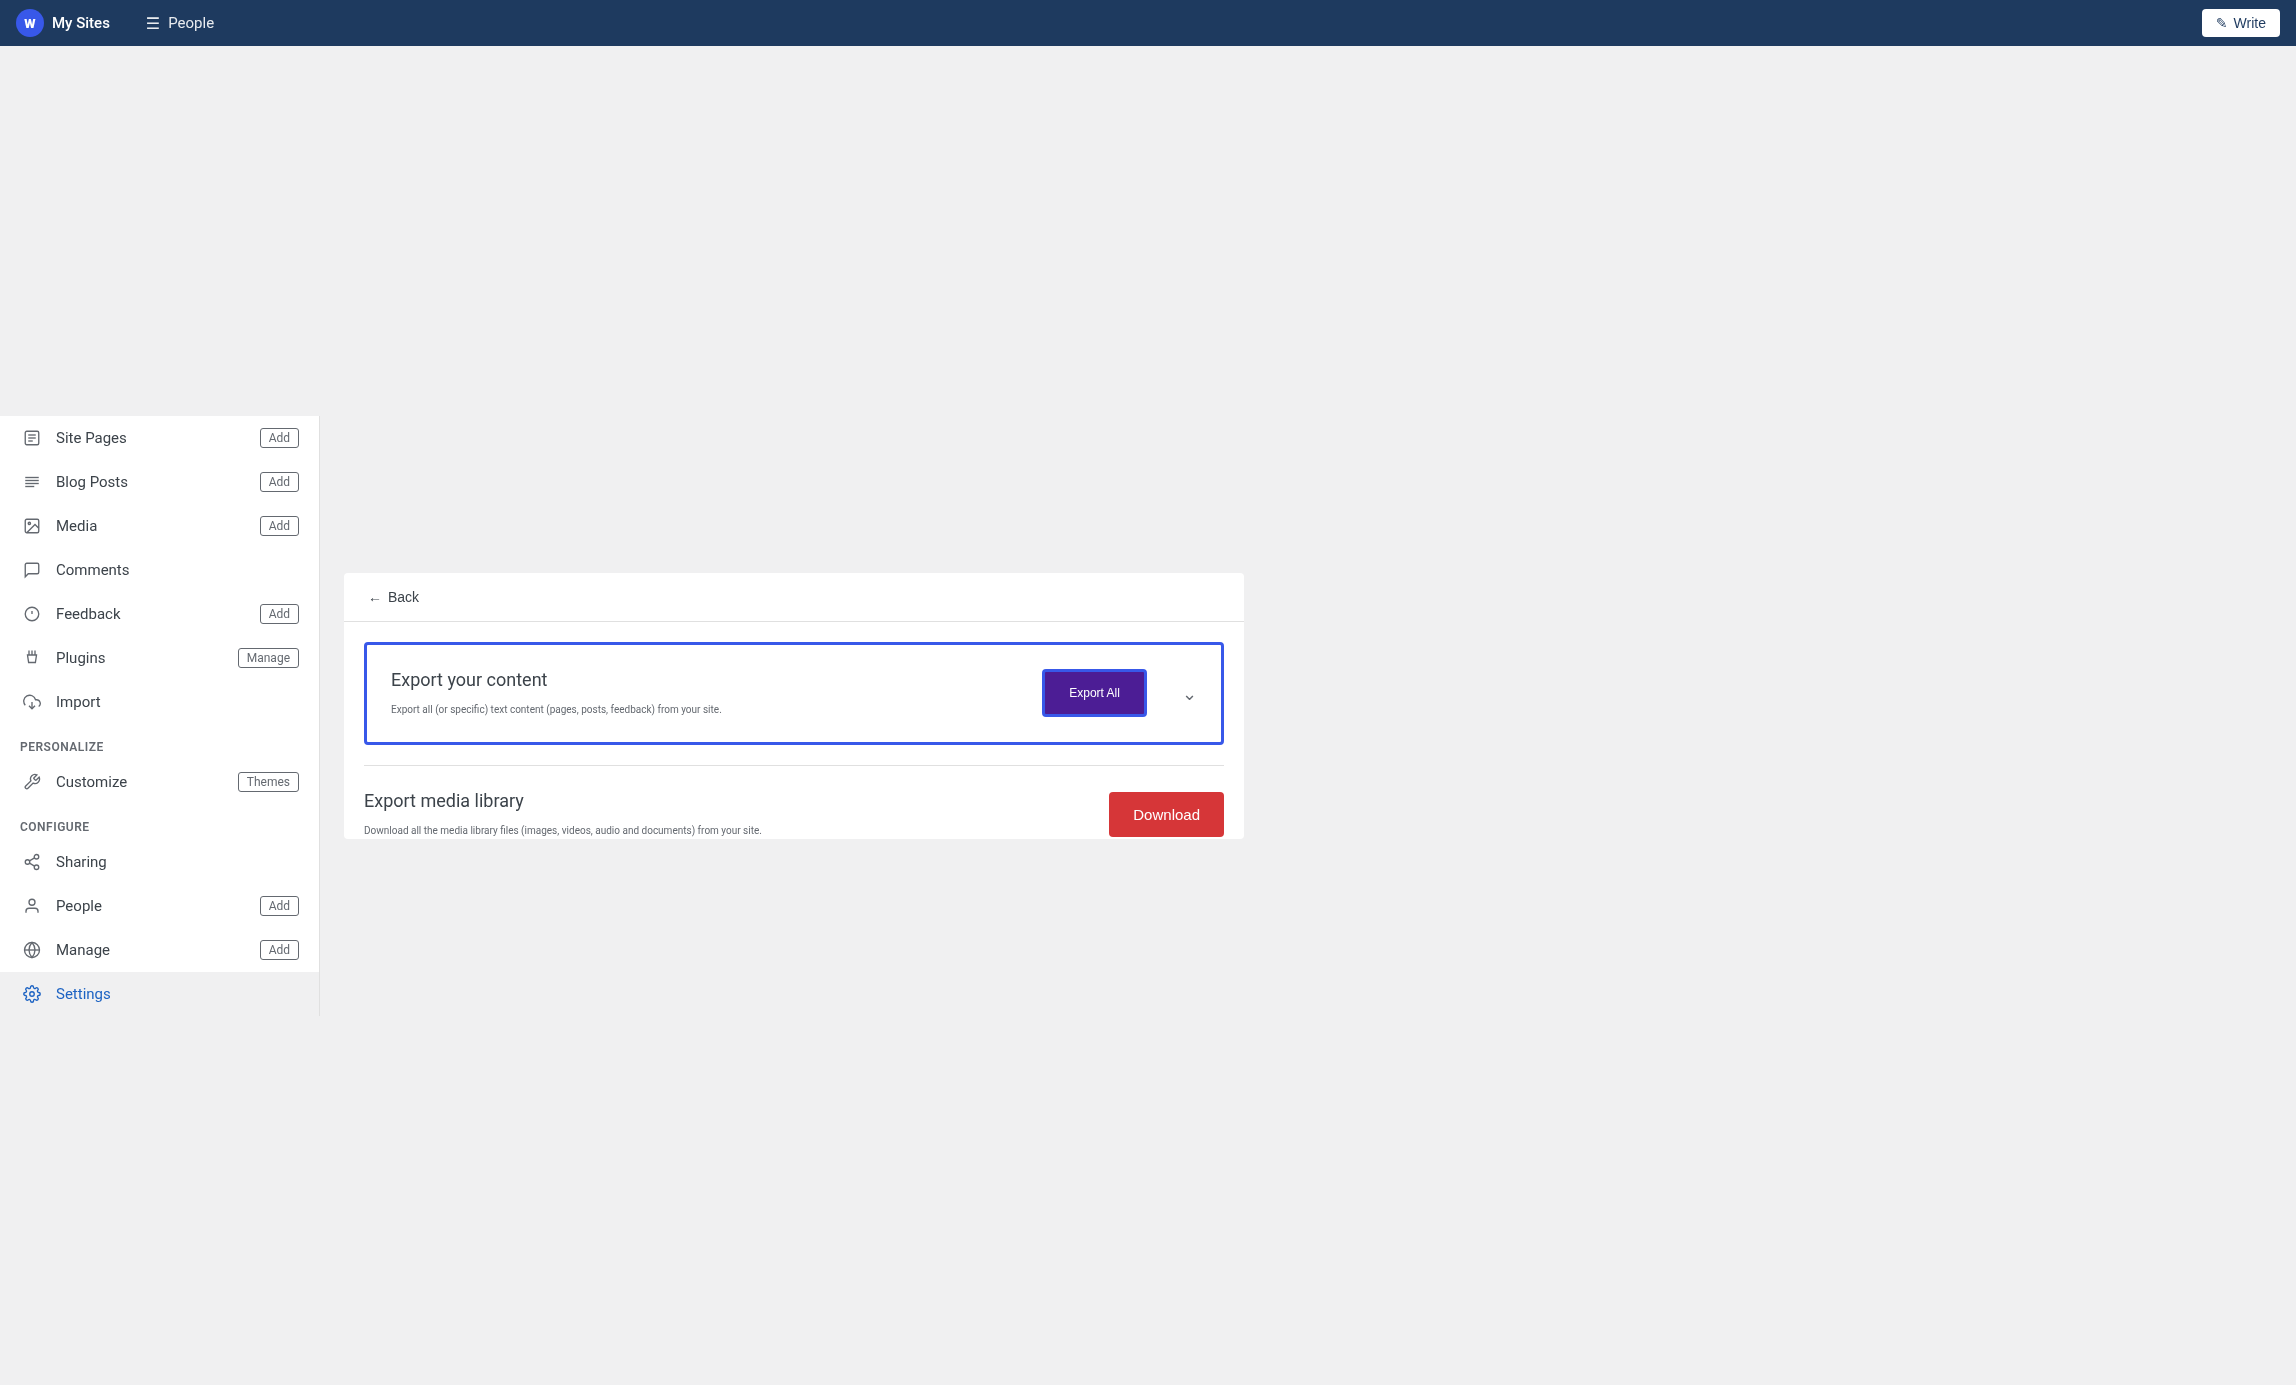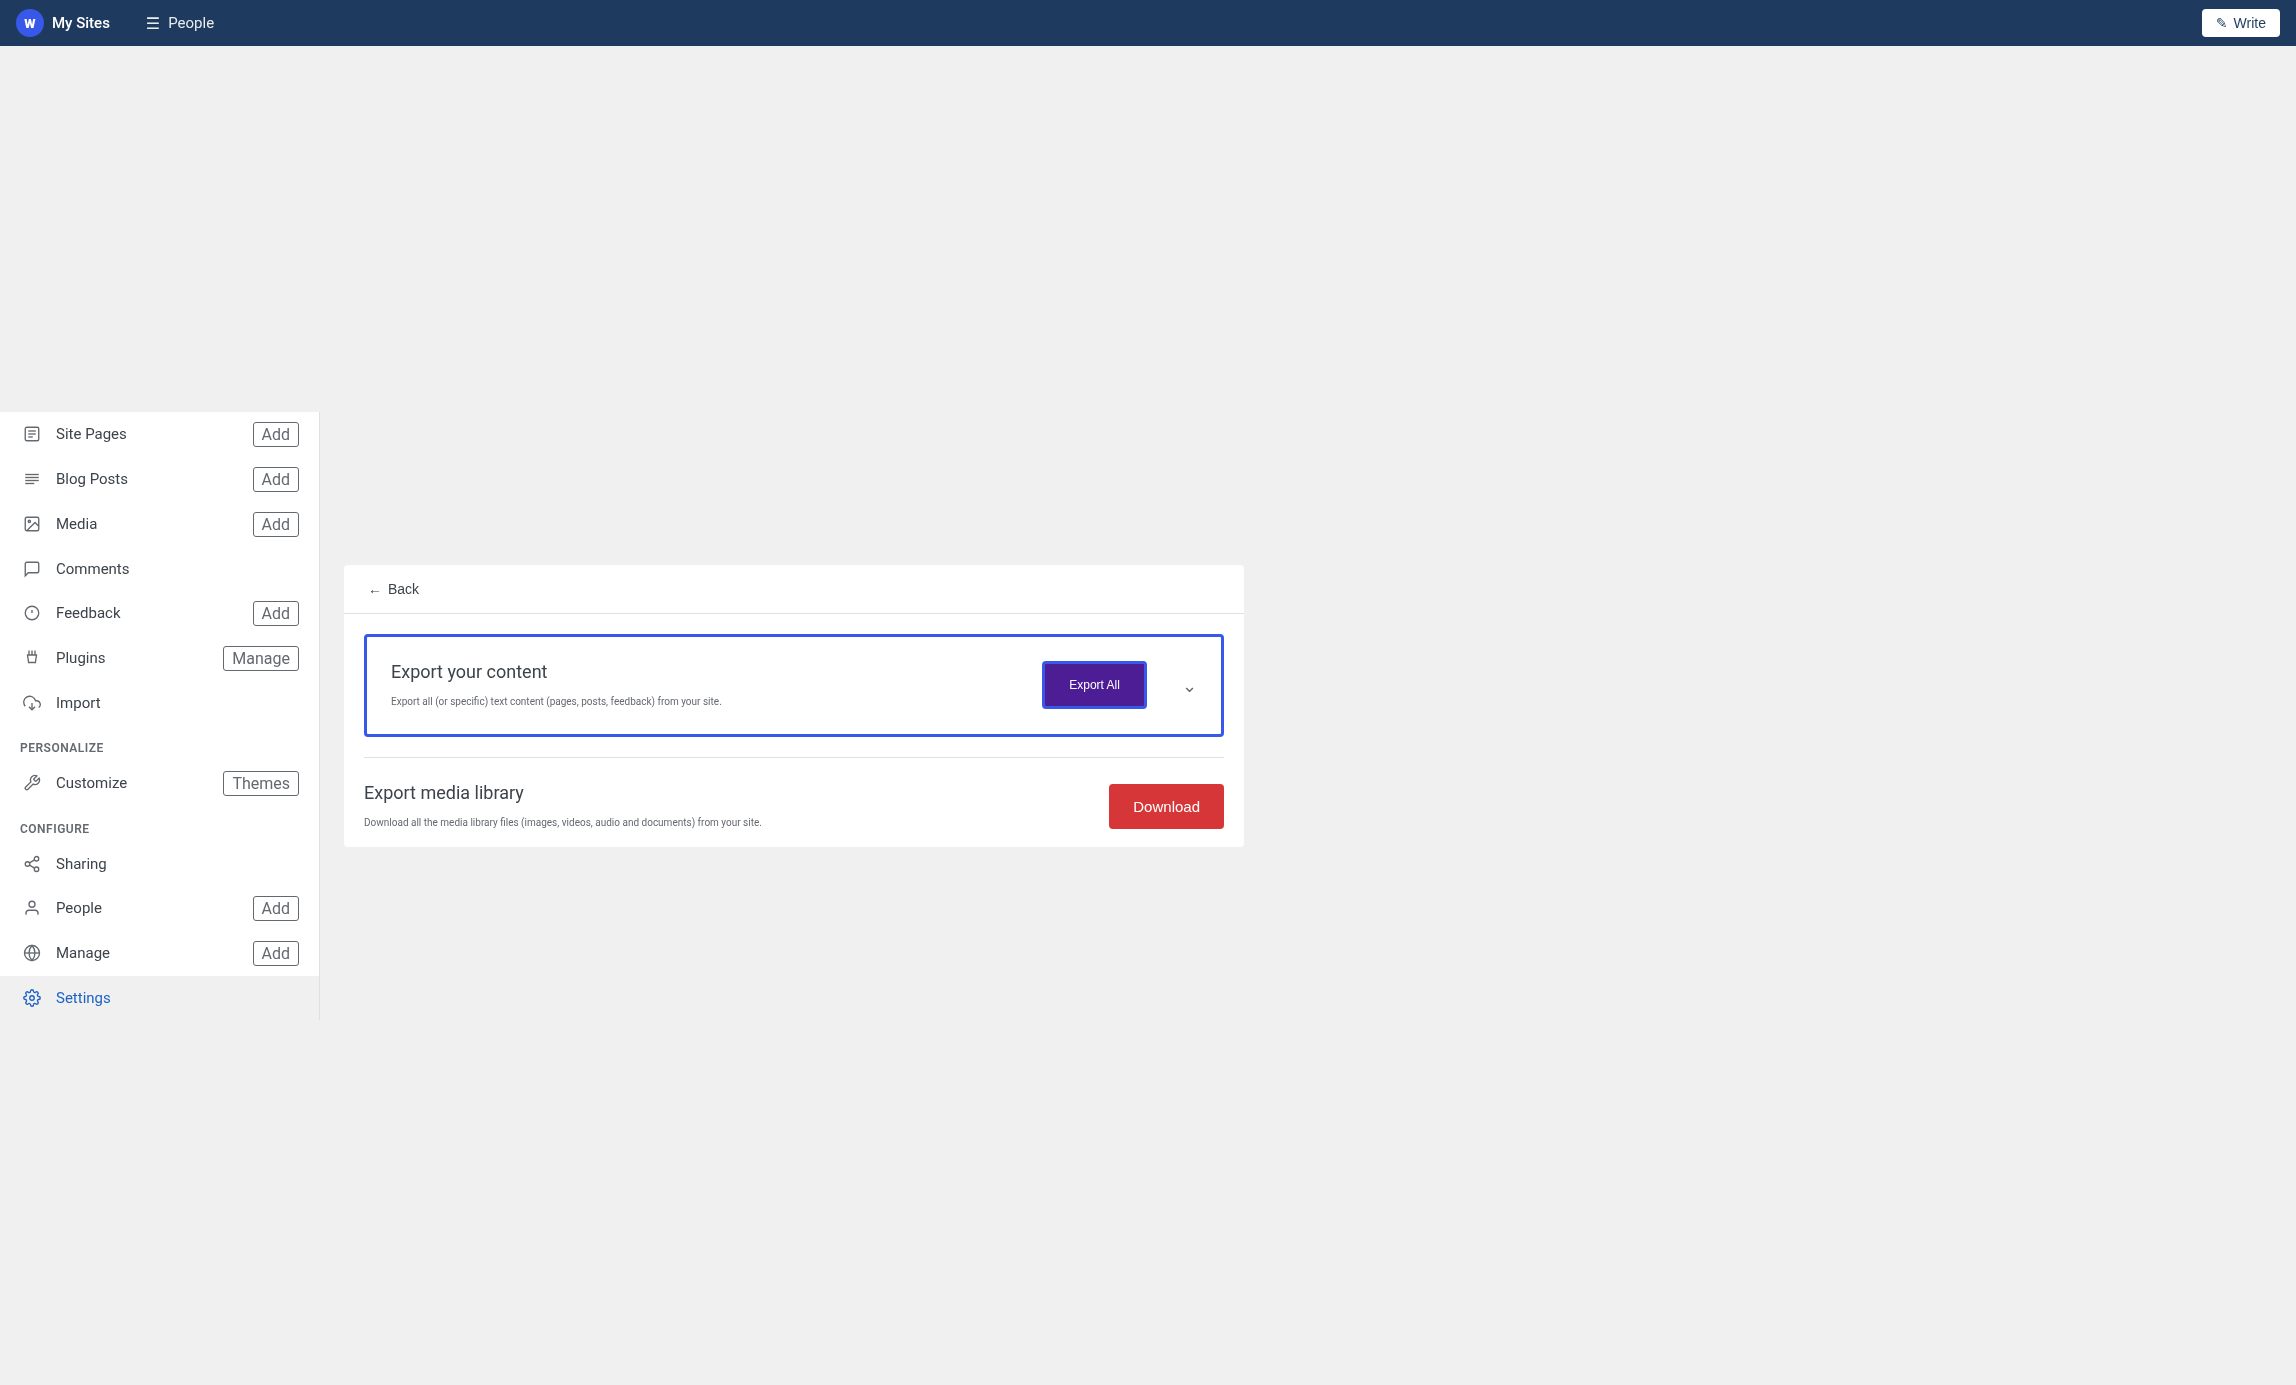--- a/index.html
+++ b/index.html
@@ -105,21 +105,21 @@
     .sidebar-item.active .sidebar-item-icon {
       color: #1d63c3;
     }
     .sidebar-item-label {
       flex: 1;
     }
     .sidebar-item-badge {
       border: 1px solid #646970;
       border-radius: 3px;
       padding: 2px 8px;
-      font-size: 16px;
+      font-size: 12px;
       color: #646970;
       cursor: pointer;
     }
     .sidebar-section-title {
       padding: 16px 20px 6px;
       font-size: 12px;
       font-weight: 600;
       color: #646970;
       text-transform: uppercase;
       letter-spacing: 0.5px;
@@ -406,21 +406,21 @@
 
       <div class="export-section">
         <div class="export-section-text">
           <div class="export-section-heading">Export your content</div>
           <div class="export-section-desc">Export all (or specific) text content (pages, posts, feedback) from your site.</div>
         </div>
         <button class="export-all-btn">Export All</button>
         <span class="chevron-down">⌄</span>
       </div>
 
-      <div style="margin: 0 20px 20px; padding: 24px 0 16px; border-top: 1px solid #e0e0e0; display: flex; align-items: center; gap: 20px;">
+      <div style="margin: 0 20px 20px; padding: 24px 0 0; border-top: 1px solid #e0e0e0; display: flex; align-items: center; gap: 20px;">
         <div class="export-section-text">
           <div class="export-section-heading">Export media library</div>
           <div class="export-section-desc">Download all the media library files (images, videos, audio and documents) from your site.</div>
         </div>
         <button class="download-btn">Download</button>
       </div>
 
     </div>
 
   </div>

